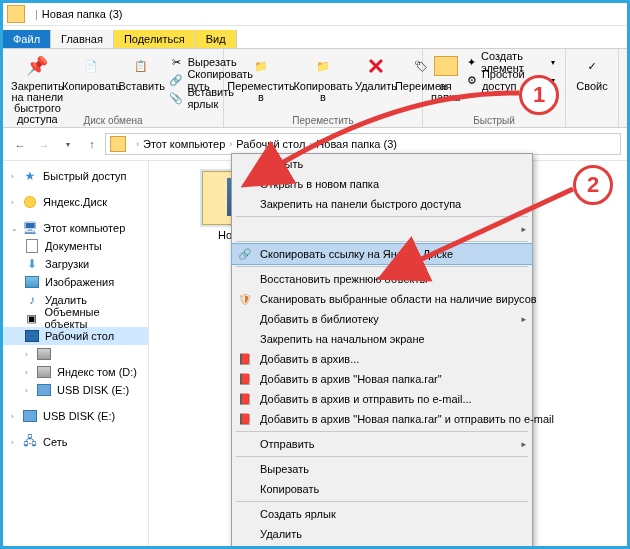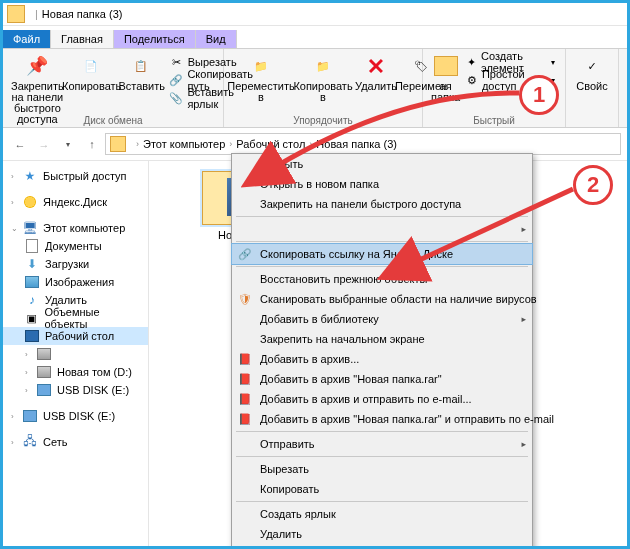--- a/index.html
+++ b/index.html
@@ -1,21 +1,21 @@
 <!DOCTYPE html>
 <html><head>
 <meta charset="utf-8">
 <style>
 html,body{margin:0;padding:0;font-family:"Segoe UI",Tahoma,sans-serif;font-size:11px;color:#000;background:#fff}
 .frame{width:630px;height:549px;border:3px solid #2ea7e0;box-sizing:border-box;position:relative;overflow:hidden;background:#fff}
 .titlebar{height:22px;background:#fff;display:flex;align-items:center;padding:0 4px;border-bottom:1px solid #e5e5e5}
 .titlebar .ticon{width:16px;height:16px;background:#ffd97a;border:1px solid #d9a23c;margin-right:6px}
 .titlebar .sep{color:#999;margin:0 4px}
 .tabs{height:22px;background:#fff;display:flex;align-items:flex-end;border-bottom:1px solid #d0d0d0}
-.tab{padding:3px 10px;border-right:1px solid #d0d0d0;background:#c4b5fd}
+.tab{padding:3px 10px;border-right:1px solid #d0d0d0;background:#fde047}
 .tab.file{background:#1979ca;color:#fff}
 .tab.active{background:#f5f5f5}
 .ribbon{height:78px;background:#f5f5f5;display:flex;position:relative;border-bottom:1px solid #d0d0d0;overflow:hidden}
 .rgroup{border-right:1px solid #d9d9d9;padding:2px 6px 0 6px;display:flex;flex-direction:column;position:relative}
 .rgrow{display:flex;align-items:flex-start}
 .bigbtn{display:flex;flex-direction:column;align-items:center;width:58px;padding:2px 2px 0 2px;text-align:center;line-height:11px}
 .bigbtn.wide{width:92px}
 .bigico{width:26px;height:26px;margin-bottom:2px;display:flex;align-items:center;justify-content:center}
 .smallbtn{display:flex;align-items:center;height:18px;padding:0 4px}
 .smallico{width:14px;height:14px;margin-right:4px;display:inline-flex;align-items:center;justify-content:center}
@@ -123,21 +123,21 @@
       </div>
       <div class="bigbtn" style="width:40px">
         <span class="bigico red-x">✕</span>
         <span>Удалить</span>
       </div>
       <div class="bigbtn" style="width:42px">
         <span class="bigico">🏷</span>
         <span>Переимен</span>
       </div>
     </div>
-    <div class="glabel">Упорядочить</div>
+    <div class="glabel">Переместить</div>
   </div>
 
   <div class="rgroup" style="width:130px">
     <div class="rgrow">
       <div class="bigbtn" style="width:34px">
         <span class="bigico">
               <span class="ico-folder" style="width:22px;height:18px"></span>
             </span>
         <span style="white-space:pre-line">ая
 папка</span>
@@ -243,21 +243,21 @@
           <span class="exp">›</span>
           <span class="sico">
             <span class="ico-disk"></span>
           </span>
         </div>
     <div class="sitem sub">
           <span class="exp">›</span>
           <span class="sico">
             <span class="ico-disk"></span>
           </span>
-          <span>Новая том (D:)</span>
+          <span>Яндекс том (D:)</span>
         </div>
     <div class="sitem sub">
           <span class="exp">›</span>
           <span class="sico">
             <span class="ico-usb"></span>
           </span>
           <span>USB DISK (E:)</span>
         </div>
     <div style="height:8px"></div>
     <div class="sitem">

